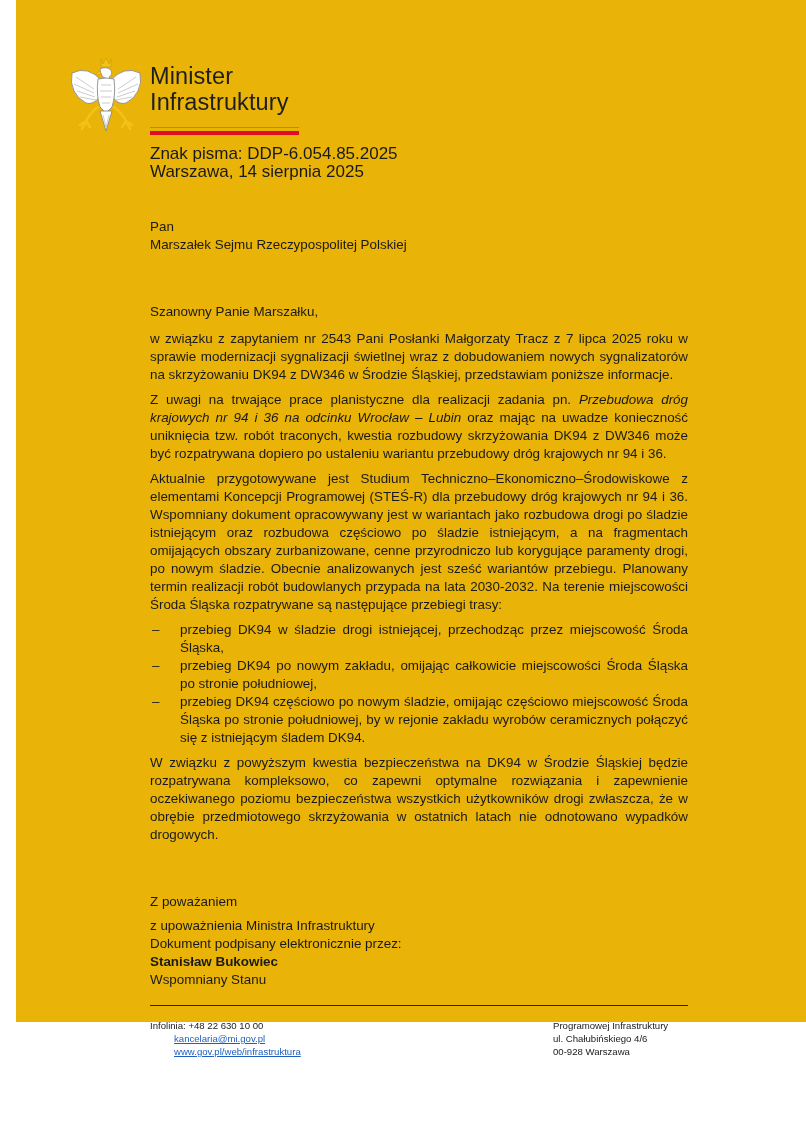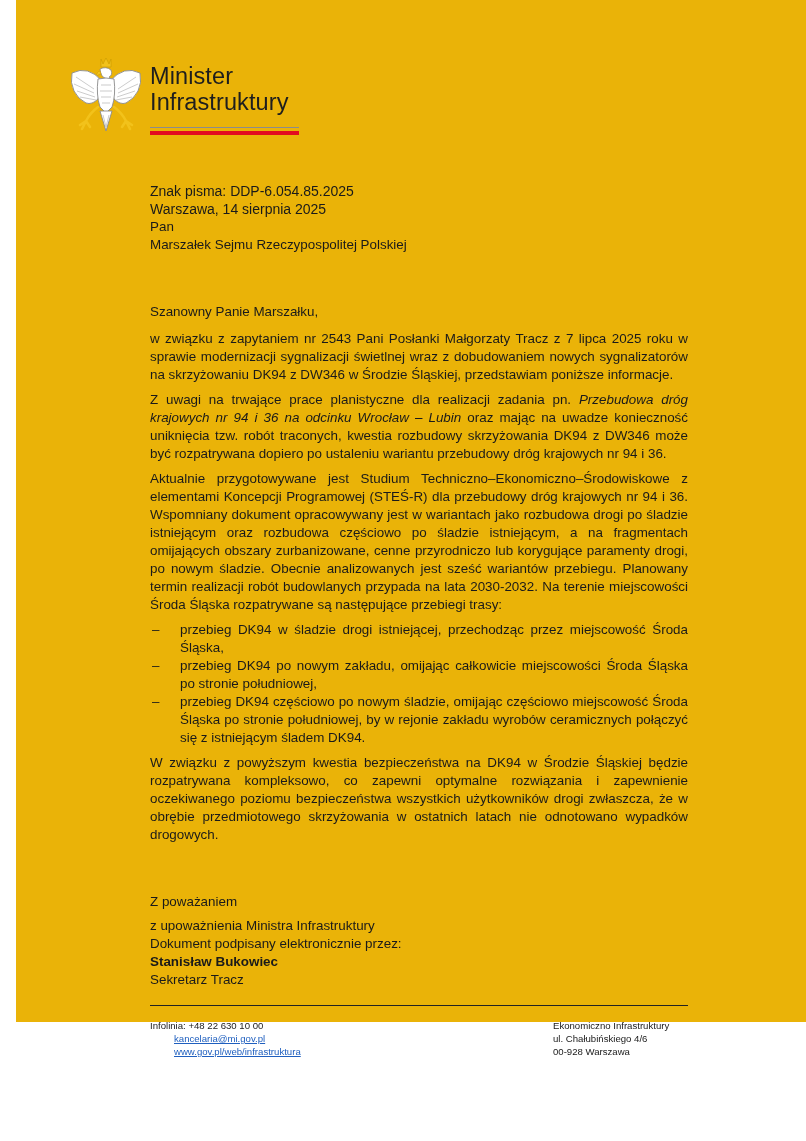--- a/index.html
+++ b/index.html
@@ -5,21 +5,21 @@
   html, body { margin: 0; padding: 0; background: #ffffff; }
   body { width: 806px; height: 1141px; position: relative; overflow: hidden;
     font-family: "Liberation Sans", sans-serif; color: #1a1a1a; }
   .page { position: absolute; left: 16px; top: 0; width: 806px; height: 1022px; background: #eab308; }
 
   .emblem { position: absolute; left: 52px; top: 55px; width: 76px; height: 82px; }
   .brand { position: absolute; left: 134px; top: 63px; font-size: 23.5px; line-height: 26px; color: #1e1e1e; letter-spacing: 0.1px; }
   .rule-grey { position: absolute; left: 134px; top: 127px; width: 149px; height: 1px; background: #8c8c8c; }
   .rule-red { position: absolute; left: 134px; top: 131px; width: 149px; height: 4px; background: #e30b20; }
 
-  .meta { position: absolute; left: 134px; top: 145px; font-size: 14px; line-height: 18px; margin-top: 37px; }
+  .meta { position: absolute; left: 134px; top: 145px; font-size: 17px; line-height: 18px; }
   .addressee { position: absolute; left: 134px; top: 218px; font-size: 13.4px; line-height: 18px; }
   .bold { font-weight: bold; }
 
   .salutation { position: absolute; left: 134px; top: 303px; font-size: 13.4px; line-height: 18px; }
 
   .body { position: absolute; left: 134px; top: 330px; width: 538px; font-size: 13.4px; line-height: 18px; }
   .body p { margin: 0 0 7px 0; text-align: justify; }
   .body em { font-style: italic; }
   .body ul { list-style: none; margin: 0 0 7px 0; padding: 0; }
   .body li { position: relative; padding-left: 30px; text-align: justify; }
@@ -94,27 +94,27 @@
     </ul>
     <p>W związku z powyższym kwestia bezpieczeństwa na DK94 w Środzie Śląskiej będzie rozpatrywana kompleksowo, co zapewni optymalne rozwiązania i zapewnienie oczekiwanego poziomu bezpieczeństwa wszystkich użytkowników drogi zwłaszcza, że w obrębie przedmiotowego skrzyżowania w ostatnich latach nie odnotowano wypadków drogowych.</p>
   </div>
 
   <div class="closing">Z poważaniem</div>
 
   <div class="signature">
     <div>z upoważnienia Ministra Infrastruktury</div>
     <div>Dokument podpisany elektronicznie przez:</div>
     <div class="bold">Stanisław Bukowiec</div>
-    <div>Sekretarz Tracz</div>
+    <div>Wspomniany Stanu</div>
   </div>
 
   <div class="footer-rule"></div>
   <div class="footer-left">
     <div>Infolinia: +48 22 630 10 00</div>
     <a>kancelaria@mi.gov.pl</a>
     <a>www.gov.pl/web/infrastruktura</a>
   </div>
   <div class="footer-right">
-    <div>Ekonomiczno Infrastruktury</div>
+    <div>Programowej Infrastruktury</div>
     <div>ul. Chałubińskiego 4/6</div>
     <div>00-928 Warszawa</div>
   </div>
 </div>
 
 </body></html>

